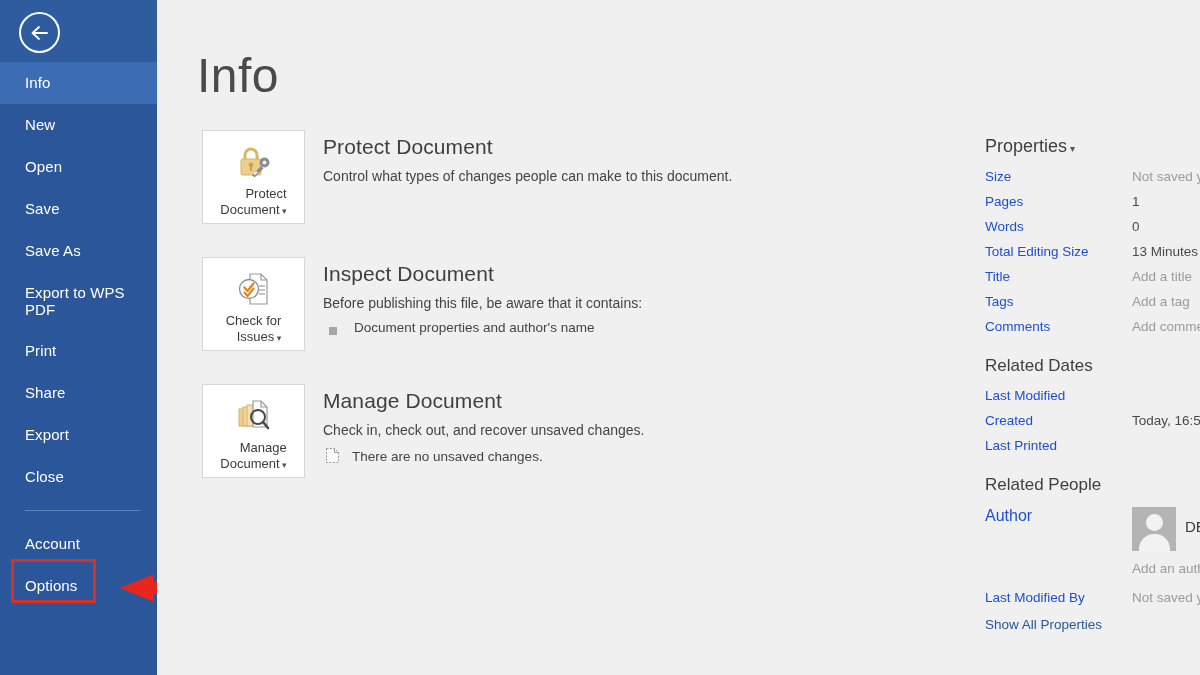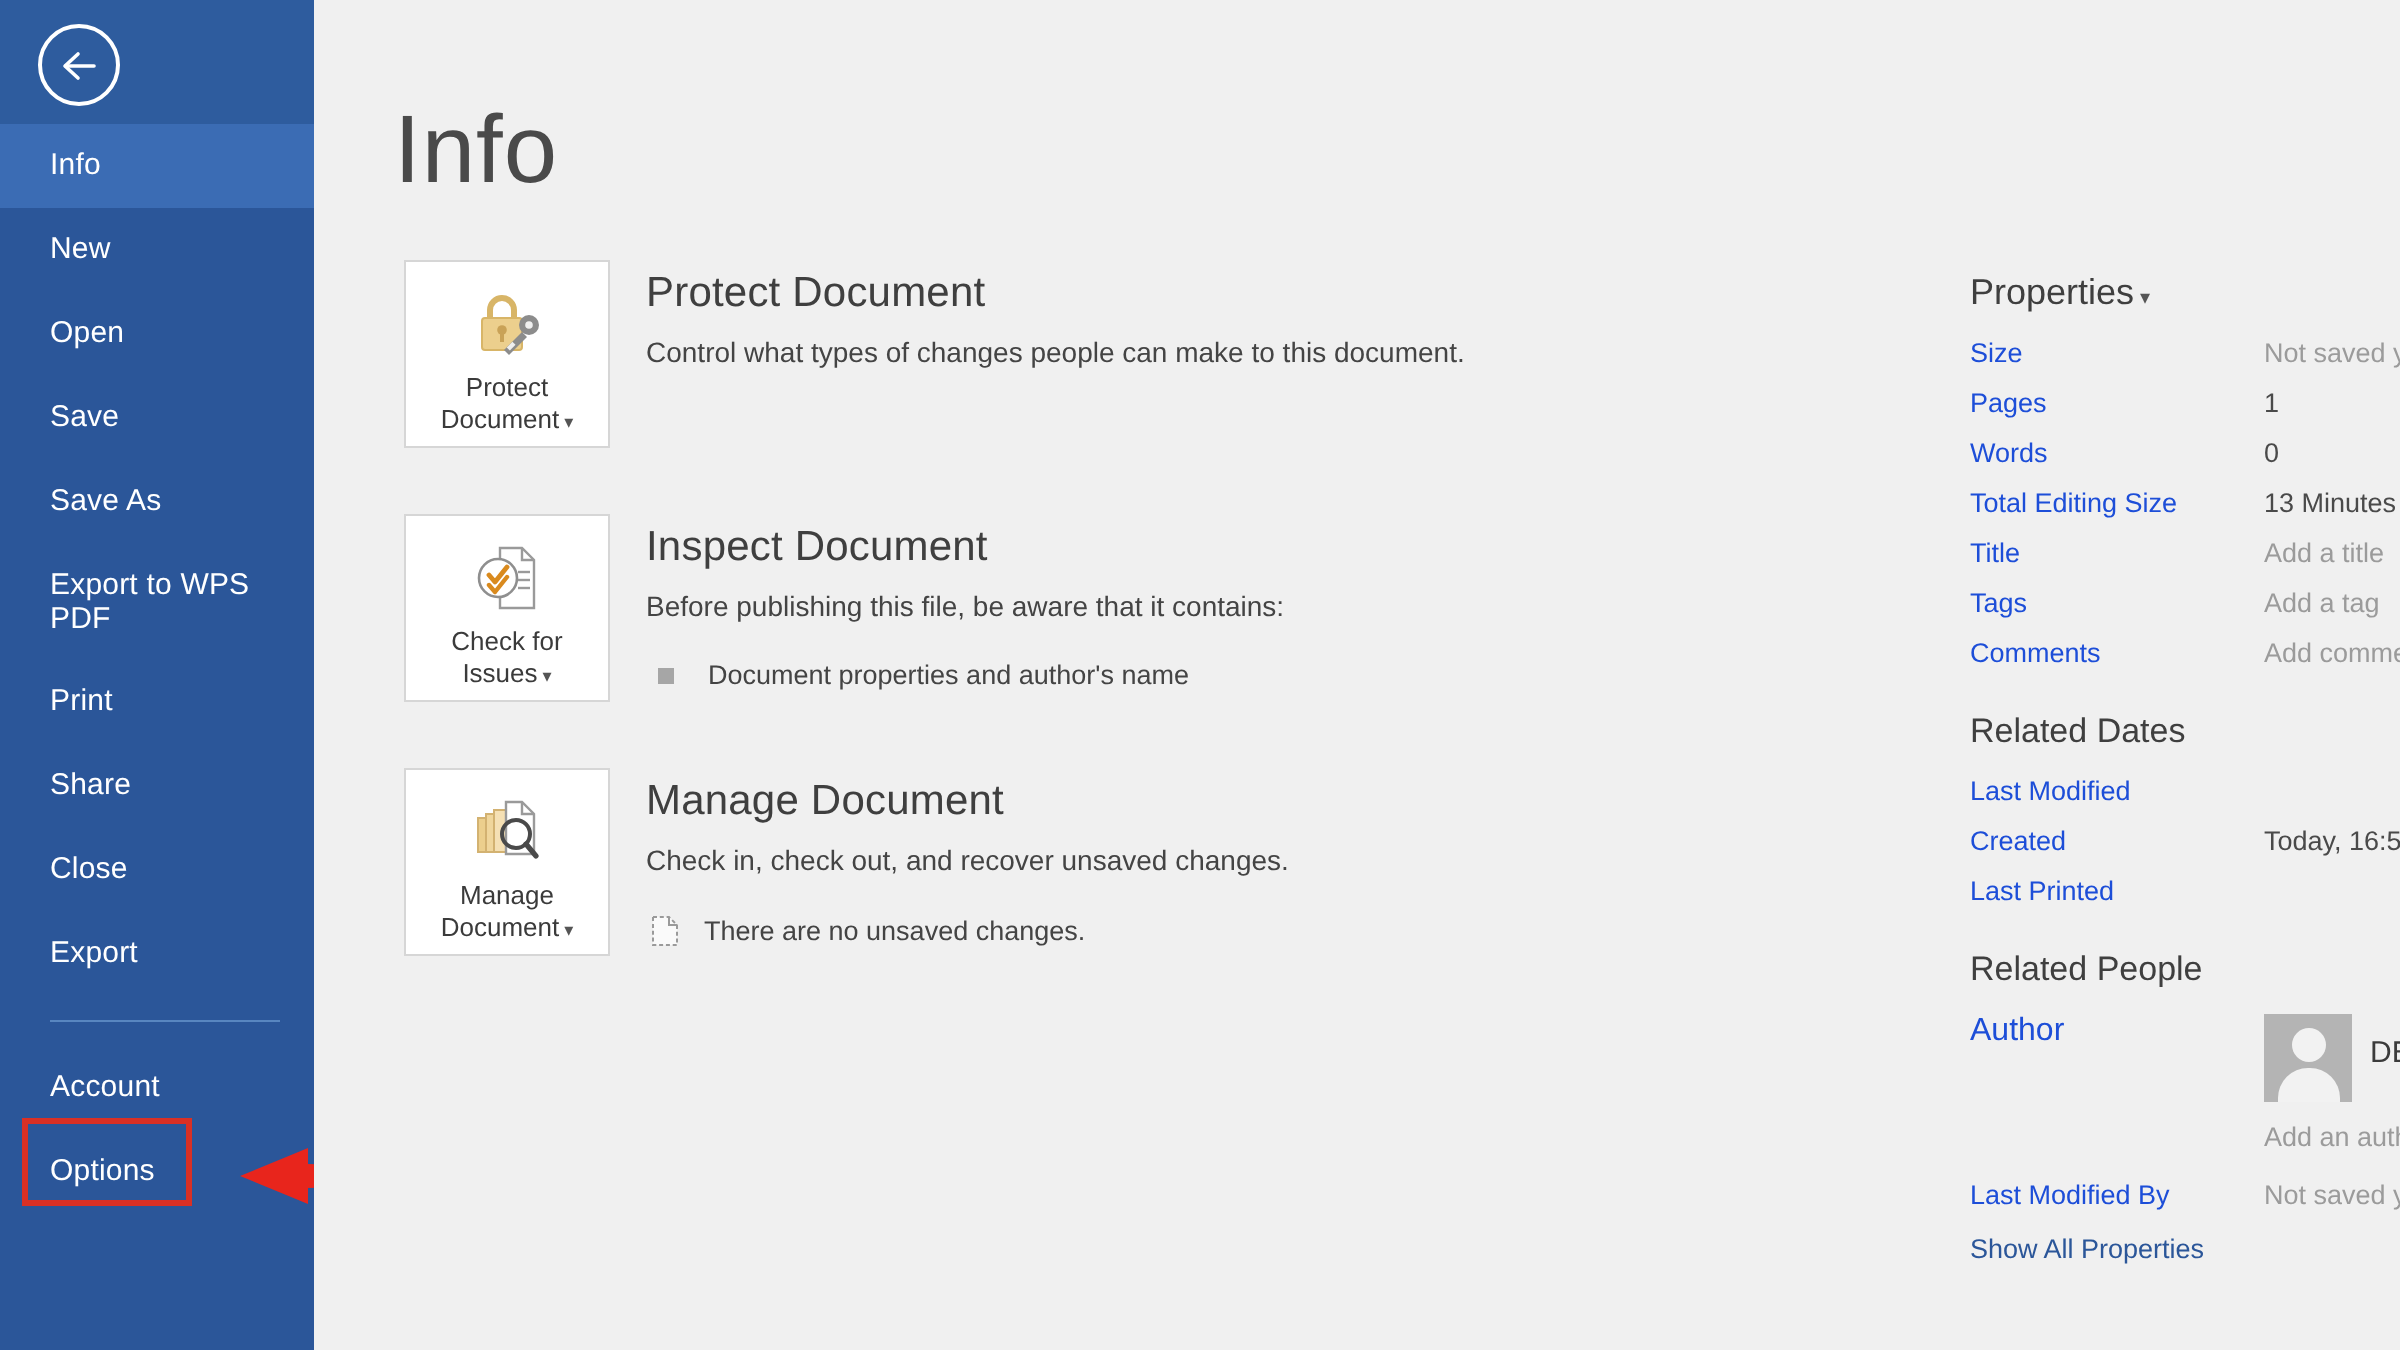--- a/index.html
+++ b/index.html
@@ -98,33 +98,33 @@
     width: 103px; height: 94px;
     background: #ffffff;
     border: 1px solid #d6d6d6;
     display: flex; flex-direction: column;
     align-items: center; justify-content: flex-start;
     padding-top: 9px;
     cursor: pointer; flex: none;
   }
   .tile-icon { height: 44px; display: flex; align-items: center; justify-content: center; }
   .tile-label {
-    font-size: 13px; color: #3b3b3b; text-align: center;
+    font-size: 13px; color: #3b3b3b; text-align: right;
     line-height: 16px; margin-top: 2px; white-space: pre-line;
   }
   .caret { font-size: 9px; color: #555; }
 
   .sec-text { margin-left: 18px; padding-top: 5px; }
   .sec-title {
     font-size: 21px; color: #3f3f3f; font-weight: 400;
     letter-spacing: .1px; margin-bottom: 8px;
   }
   .sec-desc { font-size: 14px; color: #444; line-height: 19px; }
   .bullet-line {
-    display: flex; align-items: center; margin-top: 17px;
+    display: flex; align-items: flex-end; margin-top: 7px;
     font-size: 13.5px; color: #444;
   }
   .sq-bullet {
     width: 8px; height: 8px; background: #a6a6a6;
     margin-right: 17px; margin-left: 6px; flex: none;
   }
   .pg-icon { margin-right: 12px; margin-left: 2px; flex: none; display:flex; }
 
   
   .props {
@@ -207,24 +207,24 @@
         <span class="lbl">Export to WPS
 PDF</span>
       </div>
       <div class="nav-item">
         <span class="lbl">Print</span>
       </div>
       <div class="nav-item">
         <span class="lbl">Share</span>
       </div>
       <div class="nav-item">
+        <span class="lbl">Export</span>
+      </div>
+      <div class="nav-item">
         <span class="lbl">Close</span>
-      </div>
-      <div class="nav-item">
-        <span class="lbl">Export</span>
       </div>
 
       <div class="nav-divider"></div>
 
       <div class="nav-item">
         <span class="lbl">Account</span>
       </div>
       <div class="nav-item options-wrap">
         <span class="lbl">Options</span>
         <span class="options-highlight"></span>

